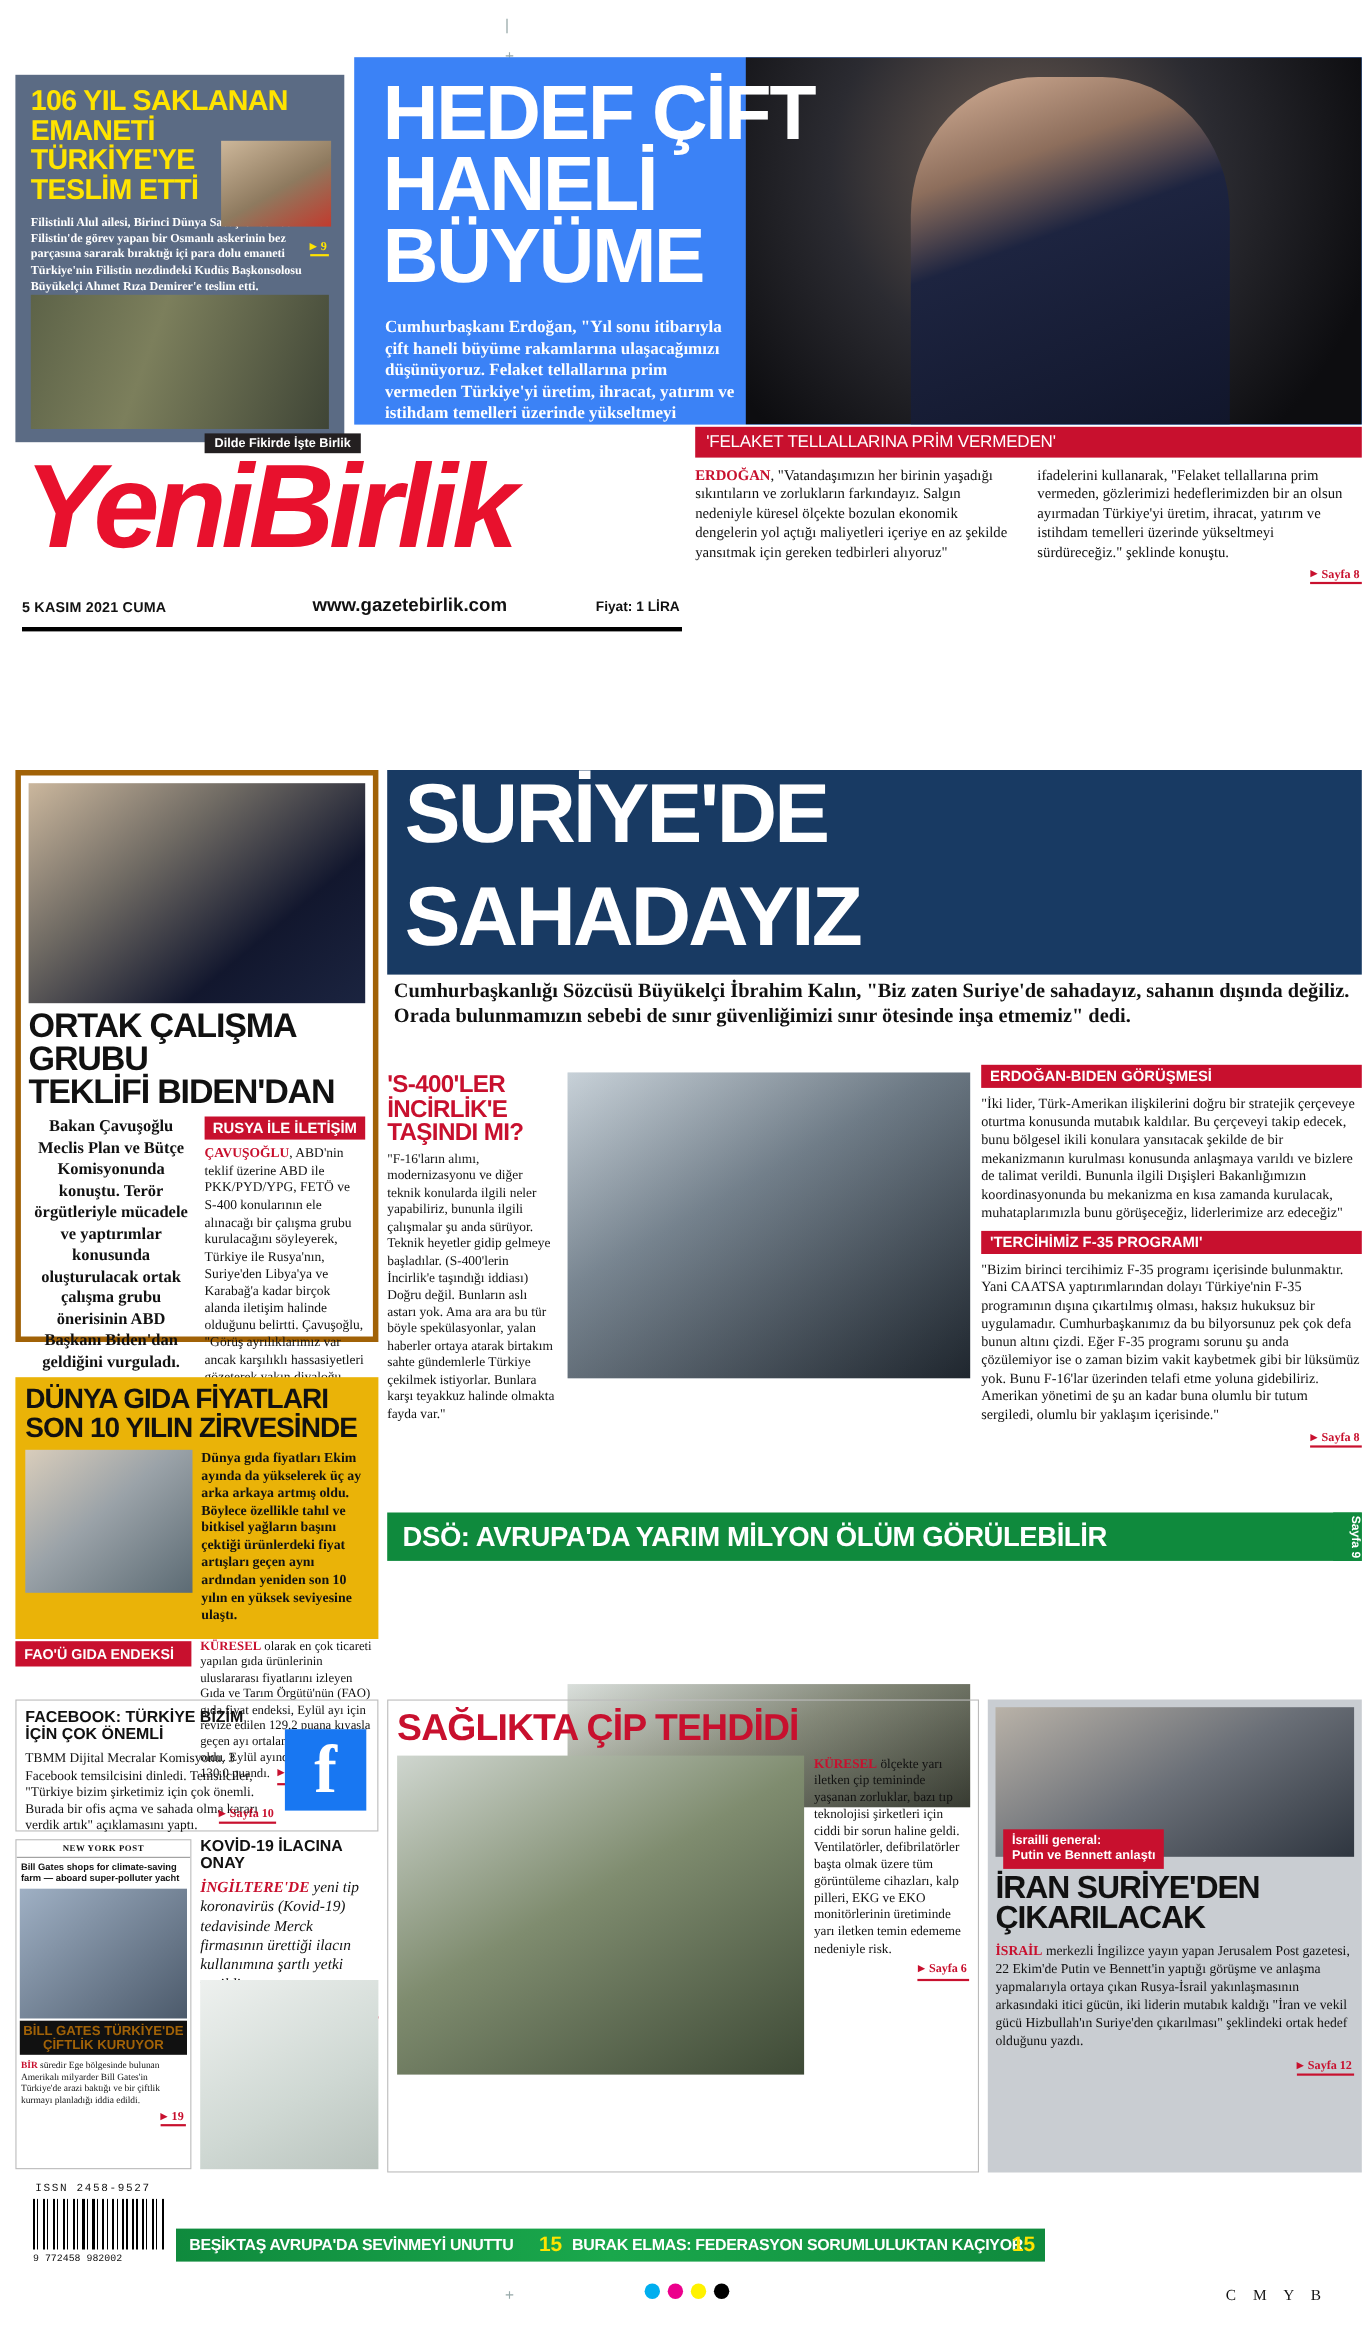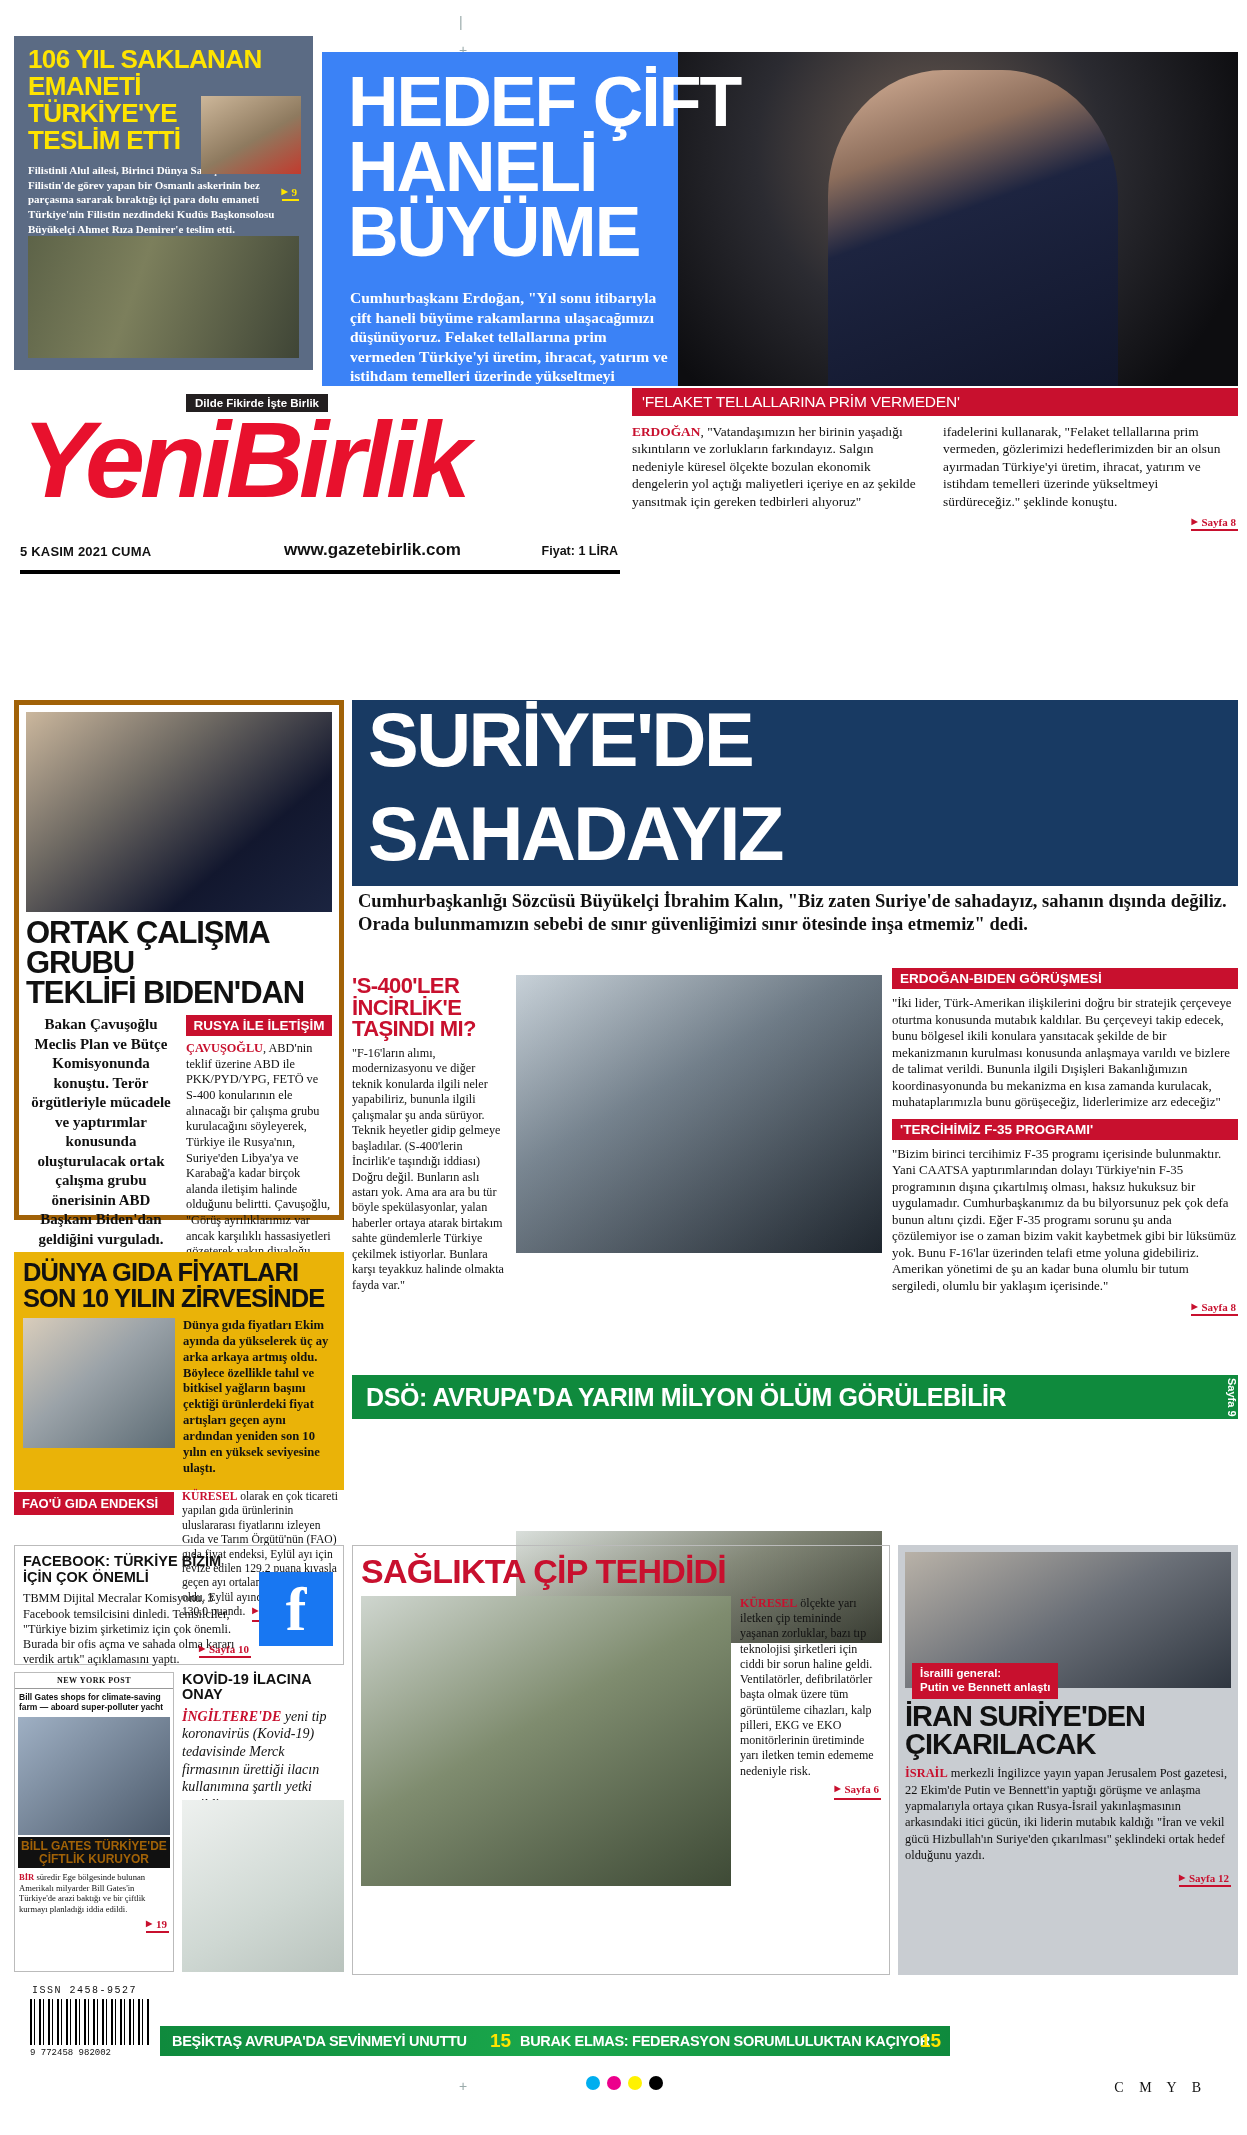--- a/index.html
+++ b/index.html
@@ -17,21 +17,21 @@
   .photo::after{content:"";position:absolute;inset:0;
     background:linear-gradient(135deg,rgba(255,255,255,.22),rgba(0,0,0,.28));}
   .pg { 
     display:inline-block; color:#c8102e; font-weight:bold; font-size:11px;
     border-bottom:2px solid #c8102e; padding:0 2px 1px 10px; position:relative;
     white-space:nowrap; font-family:"Liberation Serif", serif;
   }
   .pg::before{content:"\25B6"; position:absolute; left:0; top:1px; font-size:8px;}
 
   
-  #topleft{ left:14px; top:36px; width:299px; height:334px; background:#5b6b84; padding:10px 12px 10px 14px;}
+  #topleft{ left:14px; top:68px; width:299px; height:334px; background:#5b6b84; padding:10px 12px 10px 14px;}
   #topleft .h{ color:#ffe400; font-weight:bold; font-size:26px; line-height:1.04; letter-spacing:-.6px;}
   #topleft .lead{ color:#fff; font-size:11px; line-height:1.33; margin-top:9px; font-weight:bold;
      font-family:"Liberation Serif", serif;}
   #topleft .thumb{ position:absolute; right:12px; top:60px; width:100px; height:78px;
      background:linear-gradient(150deg,#cdb79a,#8e7a5f 55%,#c23b2e);}
   #topleft .flagpg{ position:absolute; right:14px; top:146px;}
   #topleft .flagpg .pg{ color:#ffe400; border-color:#ffe400;}
   #tl-photo{ position:absolute; left:14px; top:200px; width:271px; height:122px;
      background:linear-gradient(110deg,#5d6348,#7c7f5c 40%,#3f4536);}
 

